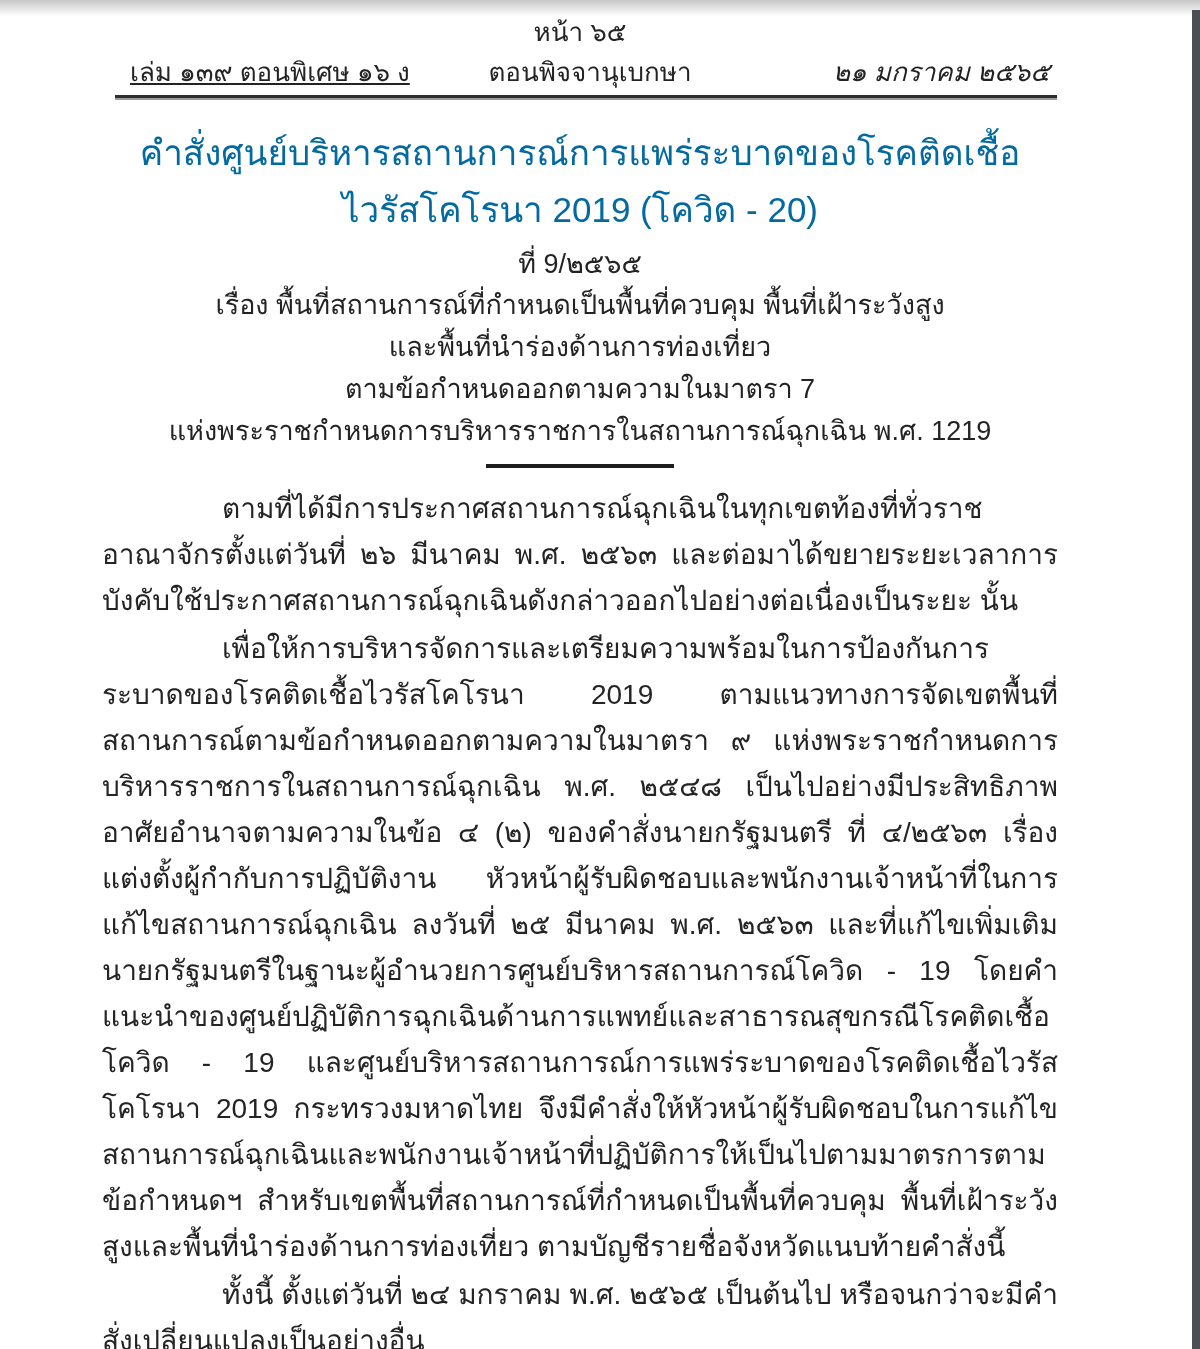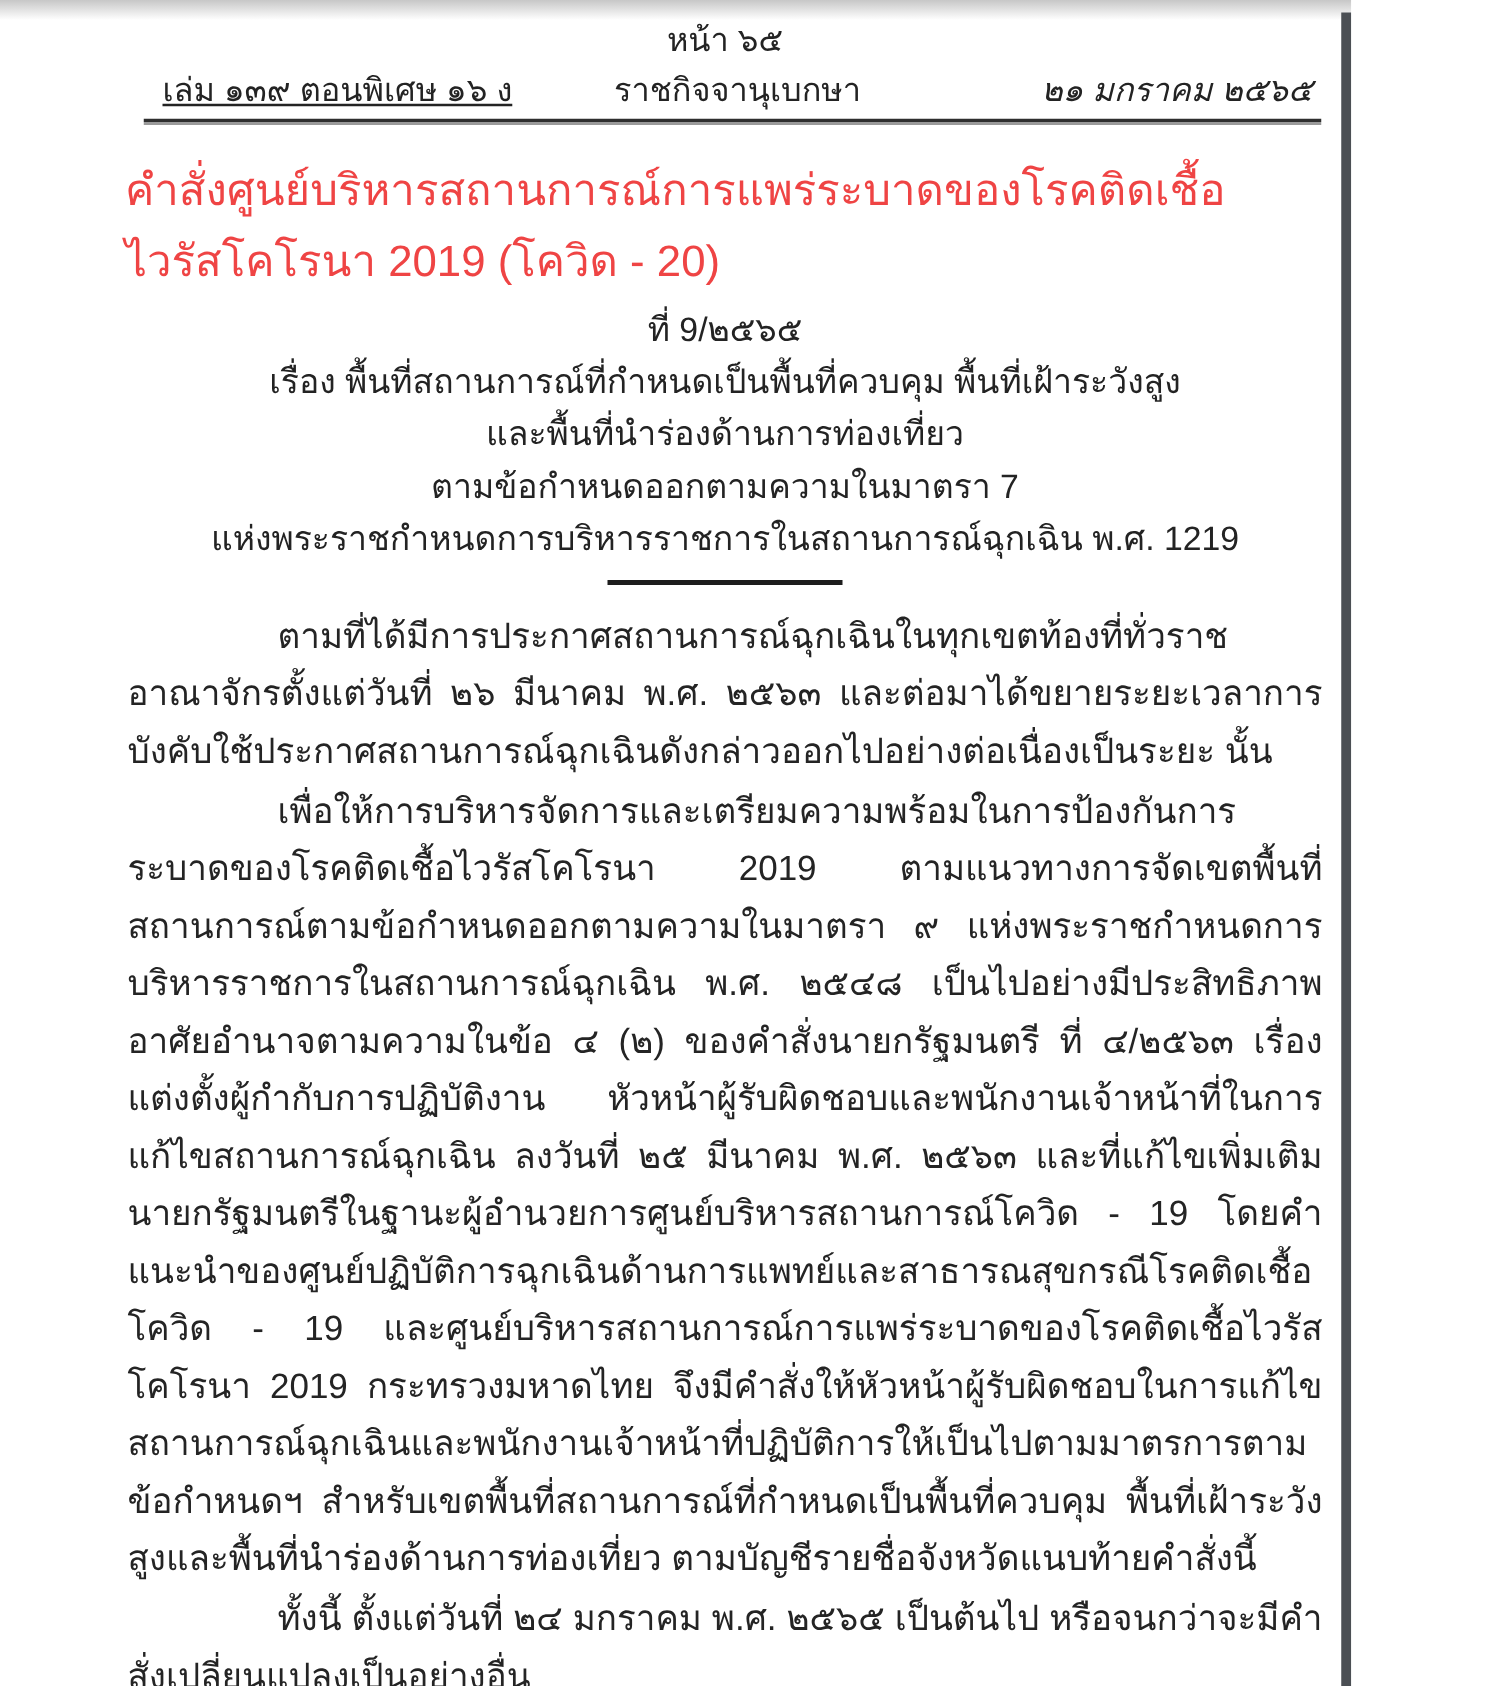--- a/index.html
+++ b/index.html
@@ -3,21 +3,21 @@
 <meta charset="utf-8">
 <style>
   html, body {
     margin: 0;
     padding: 0;
     background: #ffffff;
     font-family: "Liberation Sans", "DejaVu Sans", sans-serif;
   }
   .page {
     position: relative;
-    width: 1081px;
+    width: 1200px;
     height: 1349px;
     background: #ffffff;
     overflow: hidden;
     color: #232323;
   }
   .top-shade {
     position: absolute;
     top: 0; left: 0;
     width: 100%;
     height: 16px;
@@ -57,23 +57,24 @@
   .masthead .right { text-align: right; white-space: nowrap; font-style: italic; }
   .head-rule {
     margin-top: 7px;
     margin-left: 15px;
     width: 942px;
     height: 5px;
     background: linear-gradient(#2e2e2e 55%, #9a9a9a 55%);
   }
   .doc-title {
     margin-top: 24px;
+    text-align: center;
     font-size: 35px;
     line-height: 57px;
-    color: #ef4444;
+    color: #0369a1;
   }
   .doc-number {
     margin-top: 6px;
     text-align: center;
     font-size: 27px;
     line-height: 40px;
   }
   .subject {
     text-align: center;
     font-size: 27px;
@@ -103,21 +104,21 @@
 <div class="page">
   <div class="top-shade"></div>
   <div class="right-bar"></div>
 
   <div class="content">
 
     <div class="page-label">หน้า ๖๕</div>
 
     <div class="masthead">
       <span class="left">เล่ม ๑๓๙ ตอนพิเศษ ๑๖ ง</span>
-      <span class="mid">ราชกิจจานุเบกษา</span>
+      <span class="mid">ตอนพิจจานุเบกษา</span>
       <span class="right">๒๑ มกราคม ๒๕๖๕</span>
     </div>
 
     <div class="head-rule"></div>
 
     <div class="doc-title">
       <div>คำสั่งศูนย์บริหารสถานการณ์การแพร่ระบาดของโรคติดเชื้อ</div>
       <div>ไวรัสโคโรนา 2019 (โควิด - 20)</div>
     </div>
 

